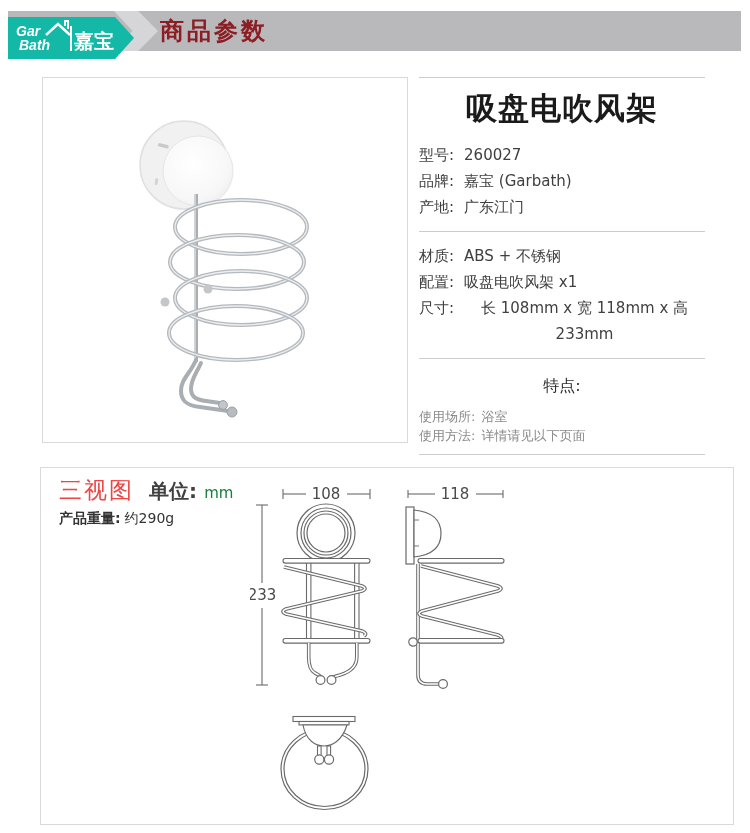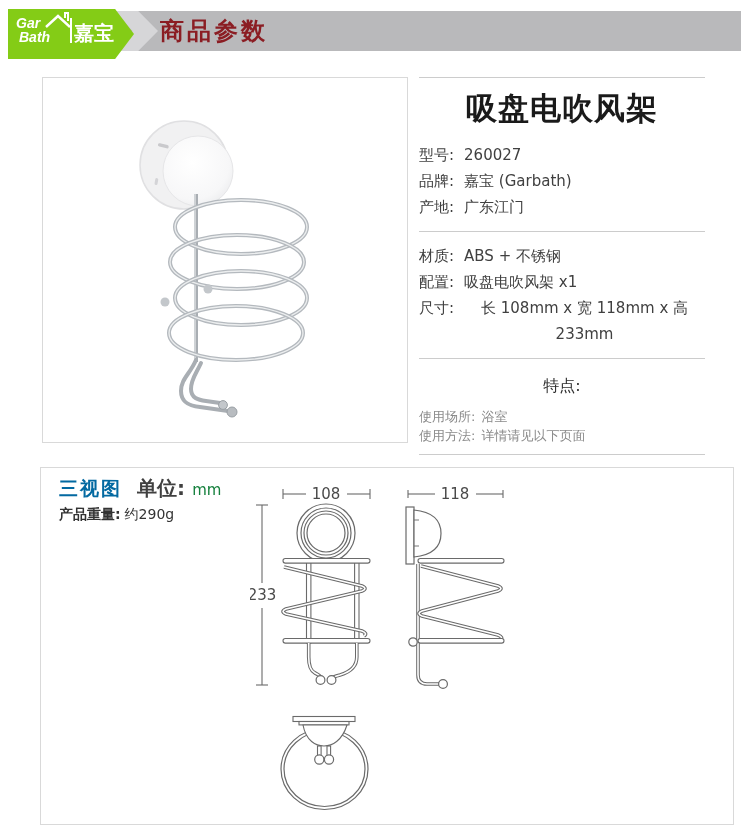--- a/index.html
+++ b/index.html
@@ -5,21 +5,21 @@
   html,body{margin:0;padding:0;}
   body{
     width:750px;height:833px;background:#ffffff;position:relative;overflow:hidden;
     font-family:"DejaVu Sans","Liberation Sans",sans-serif;color:#333;
   }
   
   .header{position:relative;height:52px;}
   .banner-bar{position:absolute;left:8px;right:9px;top:11px;height:40px;background:#b9b9bb;}
   .banner-chevron{position:absolute;left:114px;top:11px;width:44px;height:40px;background:#d6d6d8;
     clip-path:polygon(0 0,55% 0,100% 50%,55% 100%,0 100%,42% 50%);}
-  .logo-block{position:absolute;left:8px;top:9px;width:126px;height:50px;background:#84cc16;
+  .logo-block{position:absolute;left:8px;top:17px;width:126px;height:42px;background:#14b8a6;
     clip-path:polygon(0 0,85% 0,100% 50%,85% 100%,0 100%);}
   .banner-title{position:absolute;left:160px;top:19px;font-size:24px;font-weight:bold;
     color:#8b1d23;letter-spacing:3px;line-height:24px;}
   
   .section1{display:flex;margin:25px 45px 12px 42px;text-align:center;}
   .photo-box{width:364px;height:364px;border:1px solid #d9d9d9;background:#fff;flex:none;}
   .detail-col{width:287px;margin-left:11px;height:378px;box-sizing:border-box;
     border-top:1px solid #cccccc;border-bottom:1px solid #cccccc;
     display:flex;flex-direction:column;}
   .product-title{font-size:31px;font-weight:bold;color:#1a1a1a;letter-spacing:1px;
@@ -29,21 +29,21 @@
   .divider{border:none;border-top:1px solid #cccccc;margin:11px 0;width:100%;}
   .features-heading{font-size:16px;font-weight:normal;color:#2e2e2e;line-height:26px;margin-top:3px;}
   .features-body{font-size:16px;color:#2e2e2e;line-height:29px;}
   .usage{margin-top:auto;padding-bottom:9px;}
   .usage-row{display:flex;font-size:13px;color:#8a8a8a;line-height:19px;}
   .usage-row .lbl{flex:none;margin-right:6px;}
   
   .section2{position:relative;margin:10px 15px 0 40px;width:692px;height:356px;
     border:1px solid #d9d9d9;background:#fff;}
   .tv-header{position:absolute;left:18px;top:7px;}
-  .tv-title{display:inline-block;font-size:19px;font-weight:bold;color:#0369a1;
+  .tv-title{display:inline-block;font-size:23px;font-weight:normal;color:#ef4444;
     letter-spacing:2px;vertical-align:baseline;}
   .tv-unit-label{display:inline-block;font-size:20px;font-weight:bold;color:#404040;margin-left:10px;}
   .tv-unit-value{display:inline-block;font-size:15px;color:#15803d;margin-left:2px;}
   .tv-weight{font-size:14px;color:#333;margin-top:4px;}
   .tv-weight .lbl{font-weight:bold;margin-right:4px;}
   .drawing{position:absolute;}
   .drw-front{left:209px;top:14px;}
   .drw-side{left:354px;top:14px;}
   .drw-bottom{left:229px;top:234px;}
   svg text.dim{font-family:"DejaVu Sans","Liberation Sans",sans-serif;font-size:15px;fill:#4a4a4a;}

